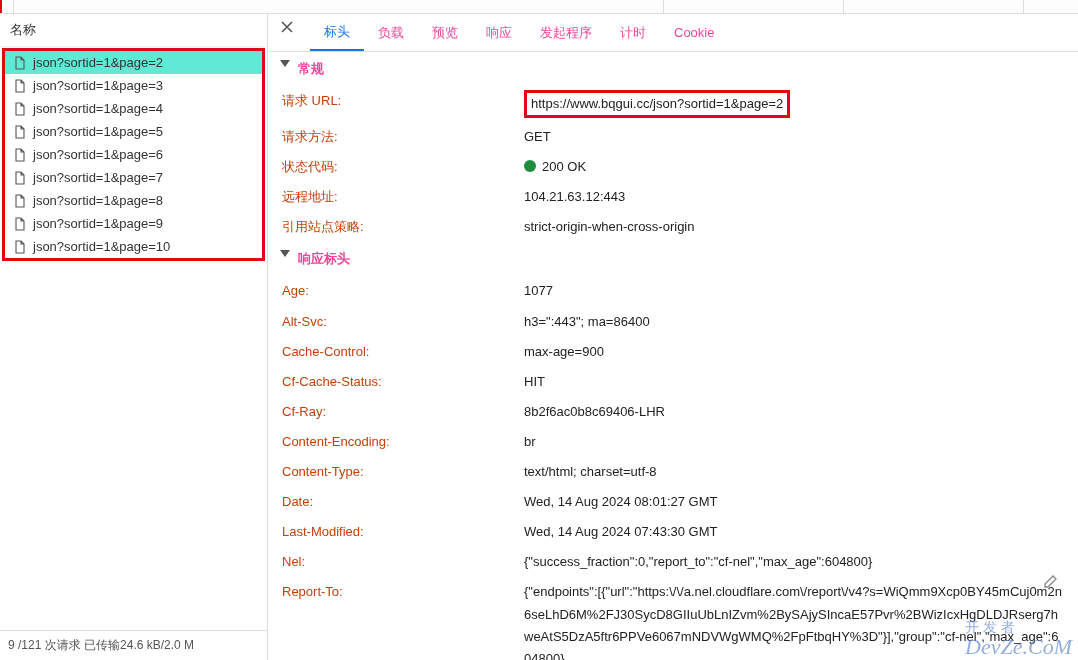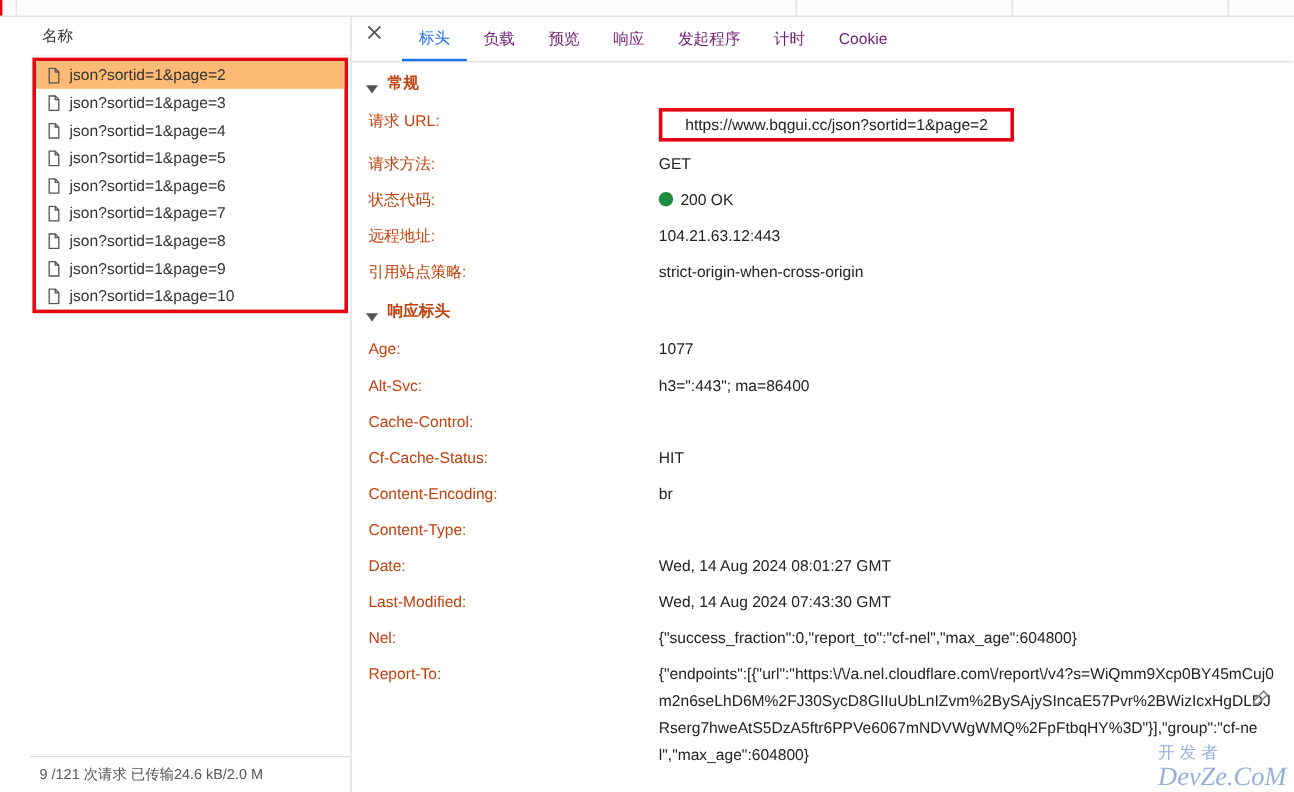--- a/index.html
+++ b/index.html
@@ -19,21 +19,20 @@
     border-bottom: 1px solid #ddd;
     background: #fdfdfd;
     display: flex;
   }
   .top-strip-section {
     border-right: 1px solid #ddd;
   }
   .columns {
     display: flex;
     height: calc(100% - 14px);
-    margin-left: 25px;
   }
   .sidebar {
     width: 268px;
     border-right: 1px solid #ddd;
     display: flex;
     flex-direction: column;
     position: relative;
   }
   .sidebar-header {
     padding: 7px 10px;
@@ -48,21 +47,21 @@
   }
   .request-item {
     display: flex;
     align-items: center;
     padding: 4px 8px;
     font-size: 13px;
     color: #333;
     cursor: pointer;
   }
   .request-item.selected {
-    background: #fdba74;
+    background: #5eead4;
   }
   .file-icon {
     width: 14px;
     height: 14px;
     margin-right: 6px;
     flex-shrink: 0;
   }
   .file-icon svg { display: block; }
   .sidebar-footer {
     position: absolute;
@@ -97,34 +96,34 @@
     cursor: pointer;
     color: #555;
     margin-right: 10px;
   }
   .close-btn svg { display:block; }
   .tab {
     padding: 0 14px;
     height: 100%;
     display: flex;
     align-items: center;
-    color: #701a75;
+    color: #ec4899;
     cursor: pointer;
     font-size: 13px;
   }
   .tab.active {
     color: #1a73e8;
     border-bottom: 2px solid #1a73e8;
   }
   .section-header {
     display: flex;
-    align-items: flex-end;
+    align-items: flex-start;
     padding: 8px 12px;
     font-weight: 600;
-    color: #c2410c;
+    color: #ec4899;
     font-size: 13px;
   }
   .tri {
     width: 0; height: 0;
     border-left: 5px solid transparent;
     border-right: 5px solid transparent;
     border-top: 7px solid #555;
     margin-right: 8px;
   }
   .kv-row {
@@ -139,21 +138,21 @@
     flex-shrink: 0;
   }
   .kv-val {
     color: #222;
     word-break: break-all;
     flex: 1;
   }
   .url-box {
     border: 3px solid #e30613;
     display: inline-block;
-    padding: 0 19px;
+    padding: 0 4px;
   }
   .status-dot {
     width: 12px; height: 12px;
     border-radius: 50%;
     background: #1e8e3e;
     display: inline-block;
     margin-right: 6px;
     vertical-align: -1px;
   }
   .watermark {
@@ -325,31 +324,37 @@
         <div class="kv-row">
           <div class="kv-key">Age:</div>
           <div class="kv-val">1077</div>
         </div>
         <div class="kv-row">
           <div class="kv-key">Alt-Svc:</div>
           <div class="kv-val">h3=":443"; ma=86400</div>
         </div>
         <div class="kv-row">
           <div class="kv-key">Cache-Control:</div>
+          <div class="kv-val">max-age=900</div>
         </div>
         <div class="kv-row">
           <div class="kv-key">Cf-Cache-Status:</div>
           <div class="kv-val">HIT</div>
         </div>
         <div class="kv-row">
+          <div class="kv-key">Cf-Ray:</div>
+          <div class="kv-val">8b2f6ac0b8c69406-LHR</div>
+        </div>
+        <div class="kv-row">
           <div class="kv-key">Content-Encoding:</div>
           <div class="kv-val">br</div>
         </div>
         <div class="kv-row">
           <div class="kv-key">Content-Type:</div>
+          <div class="kv-val">text/html; charset=utf-8</div>
         </div>
         <div class="kv-row">
           <div class="kv-key">Date:</div>
           <div class="kv-val">Wed, 14 Aug 2024 08:01:27 GMT</div>
         </div>
         <div class="kv-row">
           <div class="kv-key">Last-Modified:</div>
           <div class="kv-val">Wed, 14 Aug 2024 07:43:30 GMT</div>
         </div>
         <div class="kv-row">

